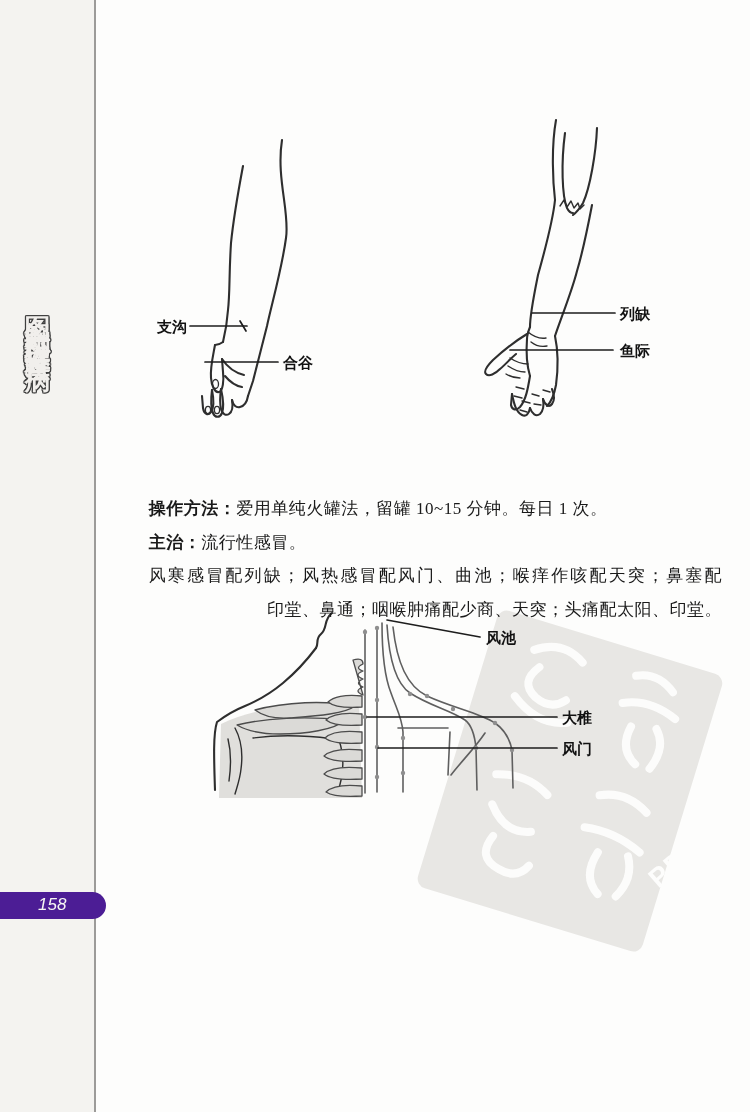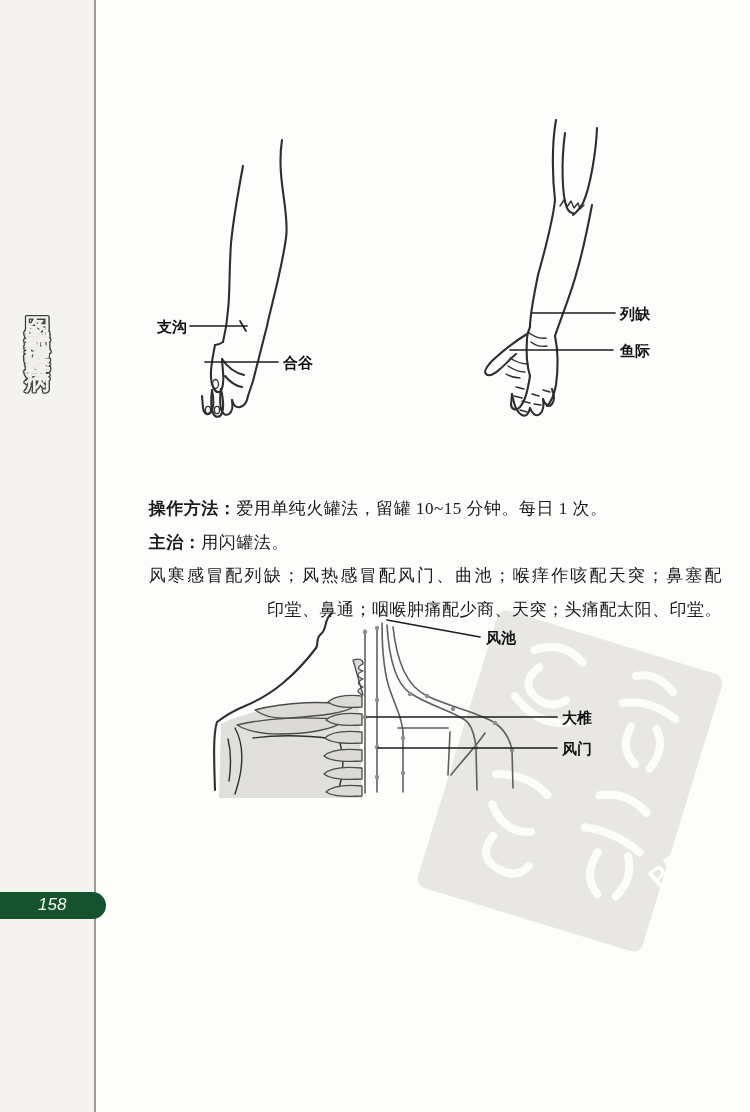--- a/index.html
+++ b/index.html
@@ -6,21 +6,21 @@
   .page{position:relative;width:750px;height:1112px;background:#fdfdfc;overflow:hidden;
         font-family:"Liberation Serif", serif;color:#1a1a1a;}
   
   .spine{position:absolute;left:0;top:0;width:94px;height:1112px;background:#f4f3f0;
          border-right:2px solid #9c9b99;}
   .spine-title{position:absolute;left:24px;top:296px;writing-mode:vertical-rl;text-orientation:upright;
          font-size:26px;line-height:1;letter-spacing:6px;font-weight:bold;
          color:#f1efec;
          text-shadow:1.2px 0 0 #3f3f3f,-1.2px 0 0 #3f3f3f,0 1.2px 0 #3f3f3f,0 -1.2px 0 #3f3f3f,
                      1px 1px 0 #3f3f3f,-1px -1px 0 #3f3f3f,1px -1px 0 #3f3f3f,-1px 1px 0 #3f3f3f;}
-  .page-tab{position:absolute;left:0;top:892px;width:106px;height:27px;background:#14532d;
+  .page-tab{position:absolute;left:0;top:892px;width:106px;height:27px;background:#4c1d95;
          border-radius:0 14px 14px 0;z-index:3;}
   .page-tab span{display:block;padding-left:38px;line-height:26px;font-style:italic;
          font-family:"Liberation Sans",sans-serif;font-size:17px;color:#f6f6f3;}
   
   .fig{position:absolute;}
   .fig path,.fig line,.fig polyline{fill:none;stroke:#2e2e2e;stroke-width:2.1;
          stroke-linecap:round;stroke-linejoin:round;}
   .fig .thin{stroke-width:1.4;}
   .fig .lead{stroke:#1d1d1d;stroke-width:1.7;}
   .fig text{font-family:"Liberation Serif",serif;font-size:15px;font-weight:bold;fill:#111;}
@@ -171,21 +171,21 @@
     <text x="367" y="125">大椎</text>
     <line class="lead" x1="183" y1="150" x2="362" y2="150"></line>
     <text x="367" y="156">风门</text>
   </svg>
 
   <div class="tb tb1">
     <div class="ind">
       <span class="b">操作方法：</span><span>爱用单纯火罐法，留罐 10~15 分钟。每日 1 次。</span>
     </div>
     <div class="ind">
-      <span class="b">主治：</span><span>用闪罐法。</span>
+      <span class="b">主治：</span><span>流行性感冒。</span>
     </div>
     <div class="ind just">
       <span>风寒感冒配列缺；风热感冒配风门、曲池；喉痒作咳配天突；鼻塞配</span>
     </div>
     <div class="tl">
       <span>印堂、鼻通；咽喉肿痛配少商、天突；头痛配太阳、印堂。</span>
     </div>
   </div>
 
 

